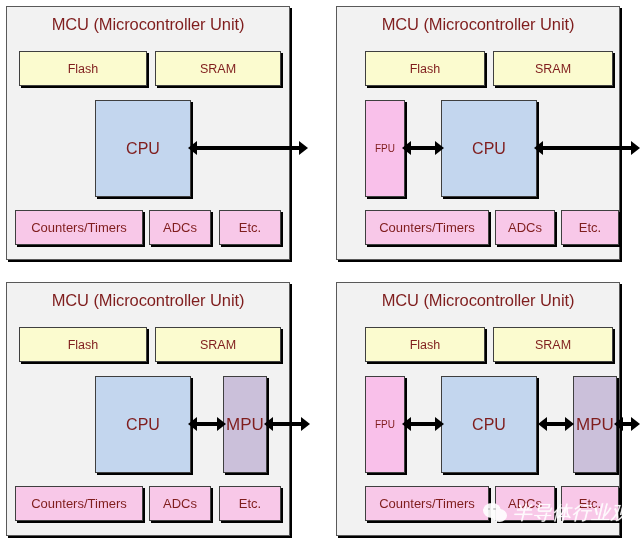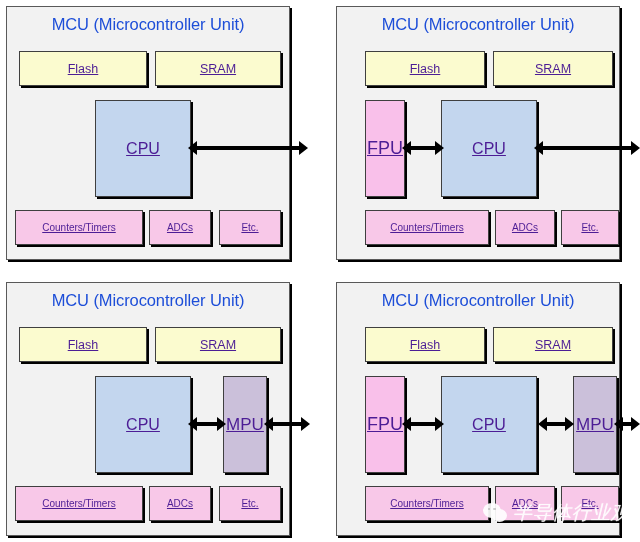--- a/index.html
+++ b/index.html
@@ -29,44 +29,43 @@
     box-shadow: 2px 2px 0 0 #000000;
     box-sizing: border-box;
   }
   .mcu-title {
     position: absolute;
     left: 0;
     right: 0;
     top: 8px;
     text-align: center;
     font-size: 16.5px;
-    color: #1d4ed8;
+    color: #7f1d1d;
     letter-spacing: -0.1px;
     white-space: nowrap;
   }
 
   
   .blk {
     position: absolute;
     box-sizing: border-box;
     border: 1px solid #3f3f3f;
     box-shadow: 2px 2px 0 0 #000000;
     display: flex;
     align-items: center;
     justify-content: center;
-    color: #4c1d95;
+    color: #7f1d1d;
     white-space: nowrap;
     overflow: hidden;
-    text-decoration: underline;
   }
   .blk.mem   { background: #fbfbcf; font-size: 12.5px; }
   .blk.cpu   { background: #c3d6ee; font-size: 16px; border-color: #3f3f3f; }
   .blk.mpu   { background: #cbc0da; font-size: 17px; }
-  .blk.fpu   { background: #f9c0ea; font-size: 18px; }
-  .blk.peri  { background: #f8c8e8; font-size: 10px; }
+  .blk.fpu   { background: #f9c0ea; font-size: 10px; }
+  .blk.peri  { background: #f8c8e8; font-size: 13px; }
 
   
   .arrow {
     position: absolute;
     height: 14px;
     pointer-events: none;
   }
   .arrow .shaft {
     position: absolute;
     top: 5px;

